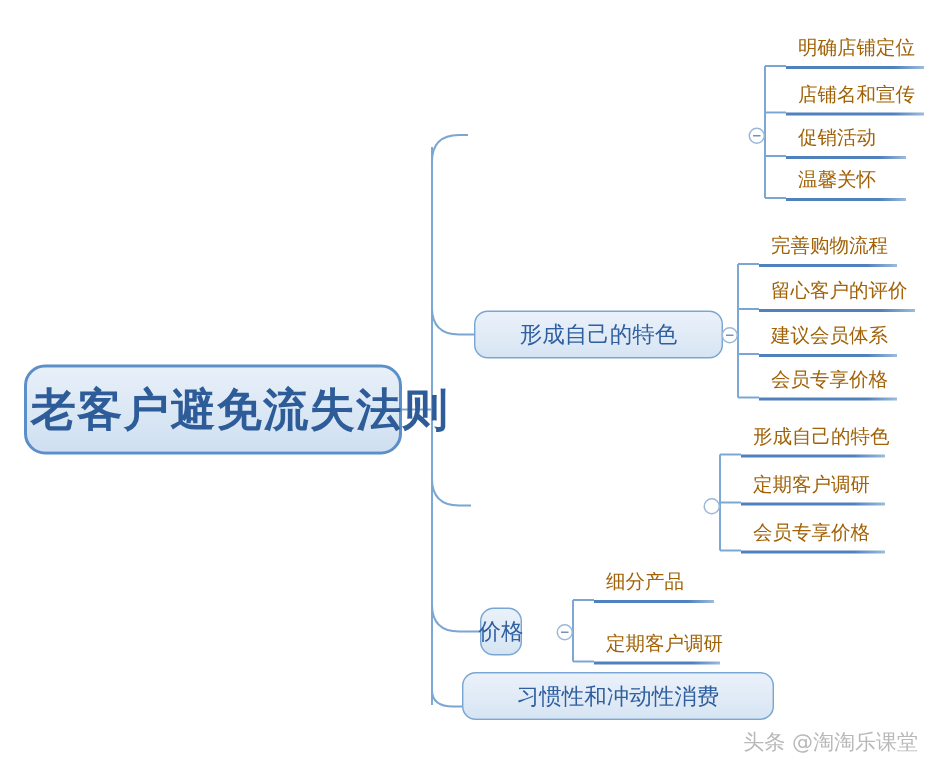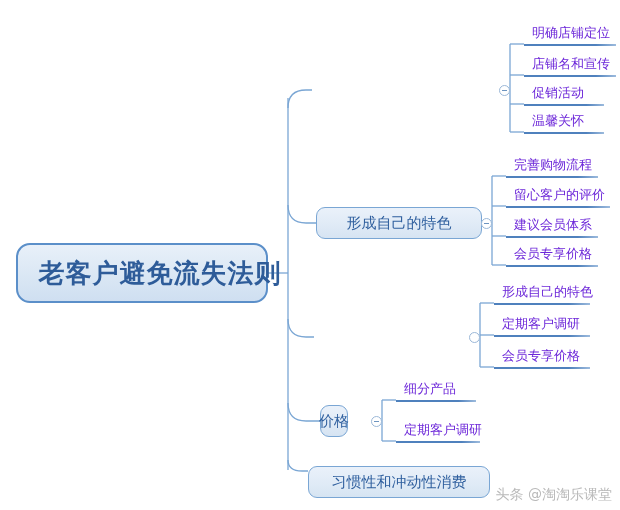--- a/index.html
+++ b/index.html
@@ -35,21 +35,21 @@
     height: 60px;
     box-sizing: border-box;
     border: 2px solid #5b8fc9;
     border-radius: 14px;
     background: linear-gradient(180deg, #e8f0f9 0%, #dae7f4 55%, #cfdff1 100%);
     display: flex;
     align-items: center;
     justify-content: center;
   }
   .root-label {
-    font-size: 26px;
+    font-size: 30px;
     font-weight: bold;
     color: #2e5c99;
     letter-spacing: 1px;
     white-space: nowrap;
     margin-left: 36px;
   }
 
   
   .branch-node {
     position: absolute;
@@ -91,21 +91,21 @@
   .leaf-node {
     position: absolute;
     box-sizing: border-box;
     height: 26px;
   }
   .leaf-label {
     position: absolute;
     left: 8px;
     top: 0;
     font-size: 13px;
-    color: #6d28d9;
+    color: #a16207;
     white-space: nowrap;
     line-height: 18px;
   }
   .leaf-underline {
     position: absolute;
     left: 0;
     top: 20px;
     height: 2px;
     background: linear-gradient(90deg, #4f81bd 0%, #4f81bd 78%, #9dbbdd 100%);
   }
@@ -247,19 +247,19 @@
 
   <div class="leaf-node" style="left:396px; top:380px;">
     <span class="leaf-label">细分产品</span>
     <span class="leaf-underline" style="width:80px;"></span>
   </div>
   <div class="leaf-node" style="left:396px; top:421px;">
     <span class="leaf-label">定期客户调研</span>
     <span class="leaf-underline" style="width:84px;"></span>
   </div>
 
-  <div class="branch-node" style="left:308px; top:466px; width:182px;">
+  <div class="branch-node" style="left:308px; top:448px; width:208px;">
     <span class="branch-label">习惯性和冲动性消费</span>
   </div>
 
   <div class="watermark">头条 @淘淘乐课堂</div>
 
 </div>
 
 </body></html>

